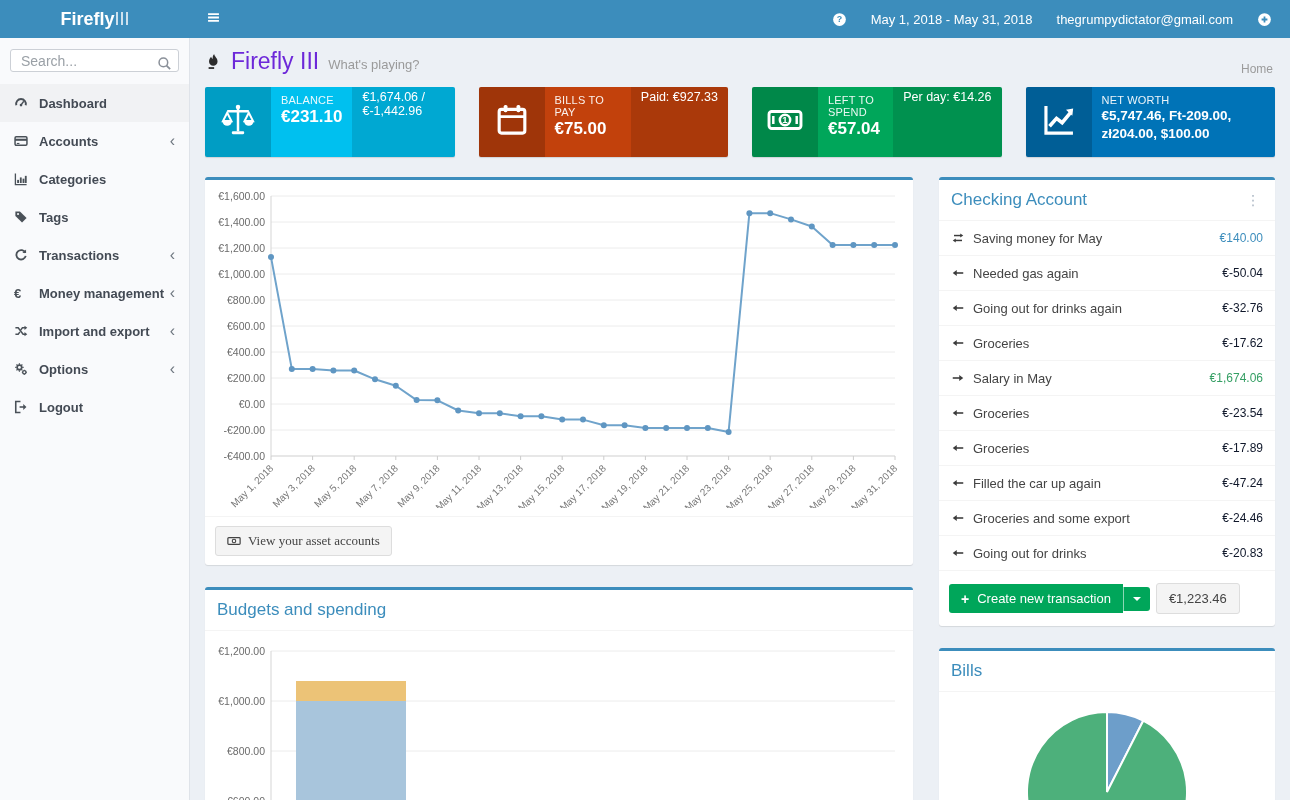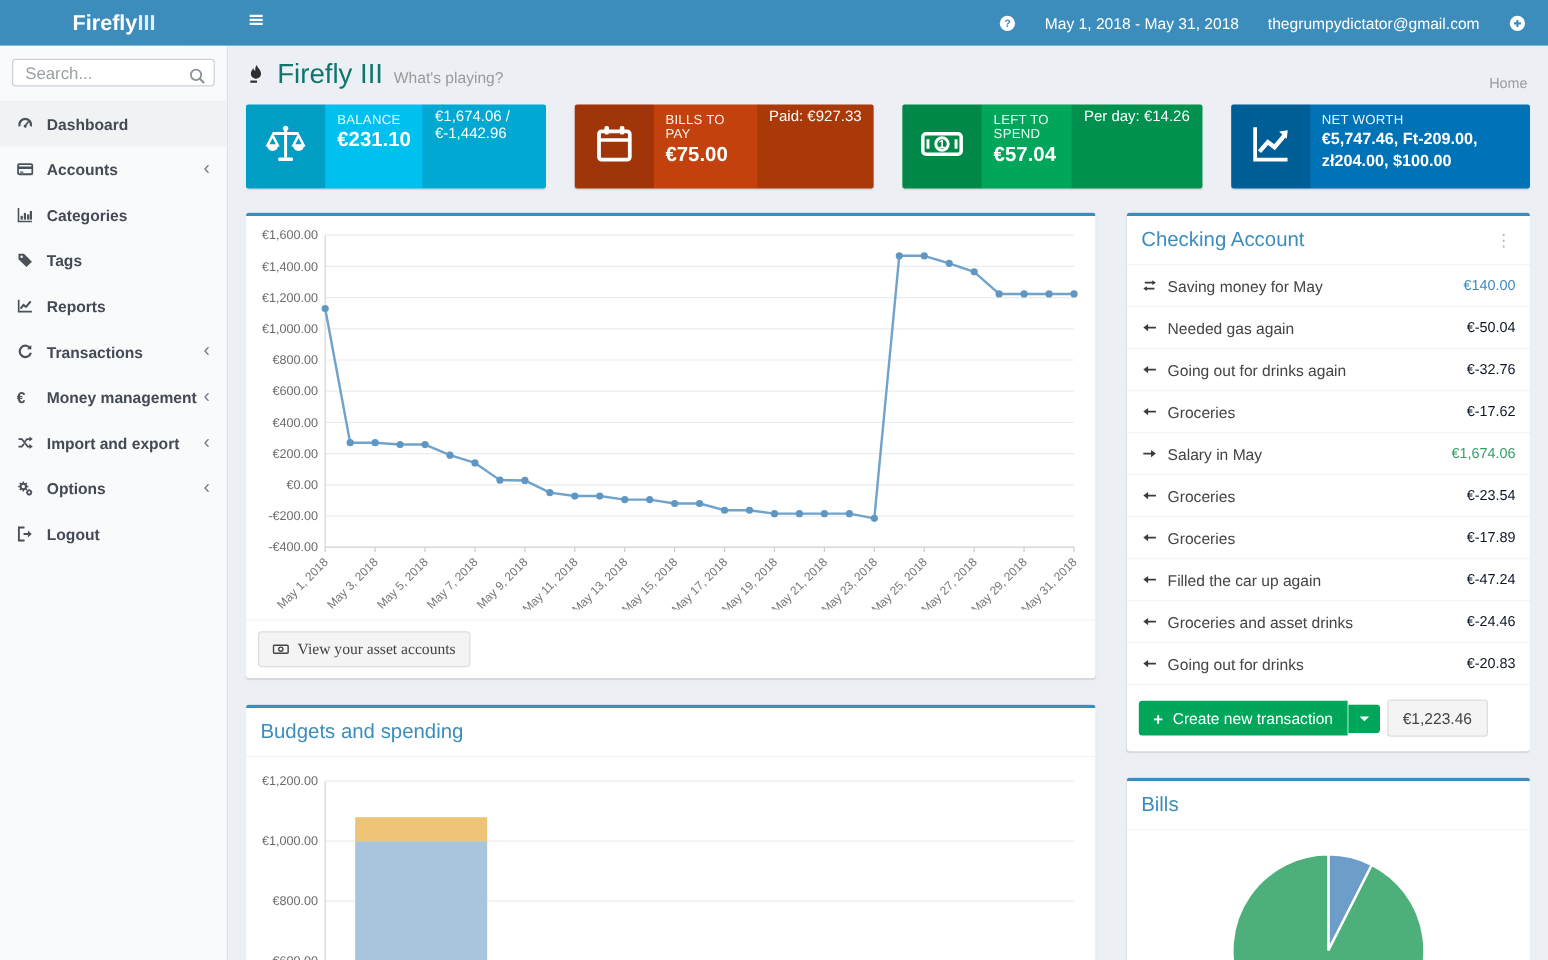--- a/index.html
+++ b/index.html
@@ -2,21 +2,21 @@
 <html><head>
 <meta charset="utf-8">
 <style>
   *{margin:0;padding:0;box-sizing:border-box}
   html,body{width:1290px;height:800px;overflow:hidden;background:#ecf0f5;font-family:"Liberation Sans",sans-serif}
 
   
   .navbar{position:fixed;top:0;left:0;right:0;height:38px;background:#3c8dbc;display:flex;align-items:stretch;z-index:20}
   .brand{width:190px;display:flex;align-items:center;justify-content:center;color:#fff;font-size:18px;cursor:pointer}
   .brand .bold{font-weight:700}
-  .brand .thin{font-weight:700;opacity:.85}
+  .brand .thin{font-weight:400;opacity:.85}
   .nav-toggle{width:46px;display:flex;align-items:center;justify-content:center;color:#fff;cursor:pointer}
   .nav-toggle svg{width:15px;height:15px}
   .nav-right{margin-left:auto;display:flex;align-items:center;gap:24px;padding-right:18px;color:#fff;font-size:13px}
   .nav-link{cursor:pointer;white-space:nowrap}
   .nav-icon{color:#fff;display:flex;cursor:pointer}
   .nav-icon svg{width:15px;height:15px;display:block}
 
   
   .sidebar{position:fixed;top:38px;left:0;bottom:0;width:190px;background:#f9fafc;border-right:1px solid #dfe3e9;z-index:10}
   .search-wrap{margin:11px 10px 12px;position:relative}
@@ -30,21 +30,21 @@
   .sicon svg{width:14px;height:14px}
   .slabel{white-space:nowrap}
   .schev{margin-left:auto;color:#6f7780;font-size:16px;line-height:1;font-weight:400}
 
   
   .content{position:fixed;left:190px;top:38px;right:0;bottom:0;background:#ecf0f5;overflow:hidden}
   .content-header{padding:10px 15px 4px;position:relative}
   .page-title{display:flex;align-items:baseline;gap:9px;color:#444}
   .title-icon{color:#2d2d2d;position:relative;top:2px}
   .title-icon svg{width:17px;height:19px}
-  .title-main{font-size:23px;font-weight:400;color:#0f766e}
+  .title-main{font-size:23px;font-weight:400;color:#6d28d9}
   .title-sub{font-size:13px;color:#9a9a9a}
   .breadcrumb{position:absolute;right:17px;top:24px;font-size:12px;color:#9b9b9b;cursor:pointer}
 
   
   .info-row{display:flex;gap:24px;margin:8px 15px 20px}
   .info-box{flex:1;height:70px;border-radius:2px;display:flex;color:#fff;overflow:hidden;box-shadow:0 1px 1px rgba(0,0,0,.12)}
   .ib-icon{width:66px;background:rgba(0,0,0,.18);display:flex;align-items:center;justify-content:center;flex:0 0 66px}
   .ib-icon svg{width:36px;height:36px}
   .ib-right{flex:1;display:flex;min-width:0}
   .ib-main{flex:1;padding:7px 10px 0}
@@ -167,30 +167,20 @@
 
   </div>
       <div class="side-item">
     <span class="sicon">
           <svg viewBox="0 0 16 16" xmlns="http://www.w3.org/2000/svg">
             <path d="M1.6 6.8V1.6h5.2l7.6 7.6-5.2 5.2z" fill="currentColor"></path>
             <circle cx="4.6" cy="4.6" r="1.2" fill="#f9fafc"></circle>
           </svg>
         </span>
     <span class="slabel">Tags</span>
-
-  </div>
-      <div class="side-item">
-    <span class="sicon">
-          <svg viewBox="0 0 16 16" xmlns="http://www.w3.org/2000/svg">
-            <path d="M1.8 2v11.4h12.6" fill="none" stroke="currentColor" stroke-width="1.6"></path>
-            <path d="M3.6 10.6 6.4 7l2.4 1.8 4.4-5.2" fill="none" stroke="currentColor" stroke-width="2"></path>
-          </svg>
-        </span>
-    <span class="slabel">Reports</span>
 
   </div>
       <div class="side-item">
     <span class="sicon">
           <svg viewBox="0 0 16 16" xmlns="http://www.w3.org/2000/svg">
             <path d="M13 5.4A5.4 5.4 0 1 0 13.4 9" fill="none" stroke="currentColor" stroke-width="2.1"></path>
             <path d="M13.8 1.6v4.2H9.6z" fill="currentColor"></path>
           </svg>
         </span>
     <span class="slabel">Transactions</span>
@@ -552,21 +542,21 @@
     <span class="txn-desc">Filled the car up again</span>
     <span class="txn-amt amt-withdrawal">€-47.24</span>
   </div>
             <div class="txn-row">
     <span class="txn-icon">
                 <svg viewBox="0 0 16 16" xmlns="http://www.w3.org/2000/svg">
                   <path d="M14 8H4.6" stroke="currentColor" stroke-width="1.8"></path>
                   <path d="M6.6 4.6 2 8l4.6 3.4z" fill="currentColor"></path>
                 </svg>
               </span>
-    <span class="txn-desc">Groceries and asset drinks</span>
+    <span class="txn-desc">Groceries and some export</span>
     <span class="txn-amt amt-withdrawal">€-24.46</span>
   </div>
             <div class="txn-row">
     <span class="txn-icon">
                 <svg viewBox="0 0 16 16" xmlns="http://www.w3.org/2000/svg">
                   <path d="M14 8H4.6" stroke="currentColor" stroke-width="1.8"></path>
                   <path d="M6.6 4.6 2 8l4.6 3.4z" fill="currentColor"></path>
                 </svg>
               </span>
     <span class="txn-desc">Going out for drinks</span>

